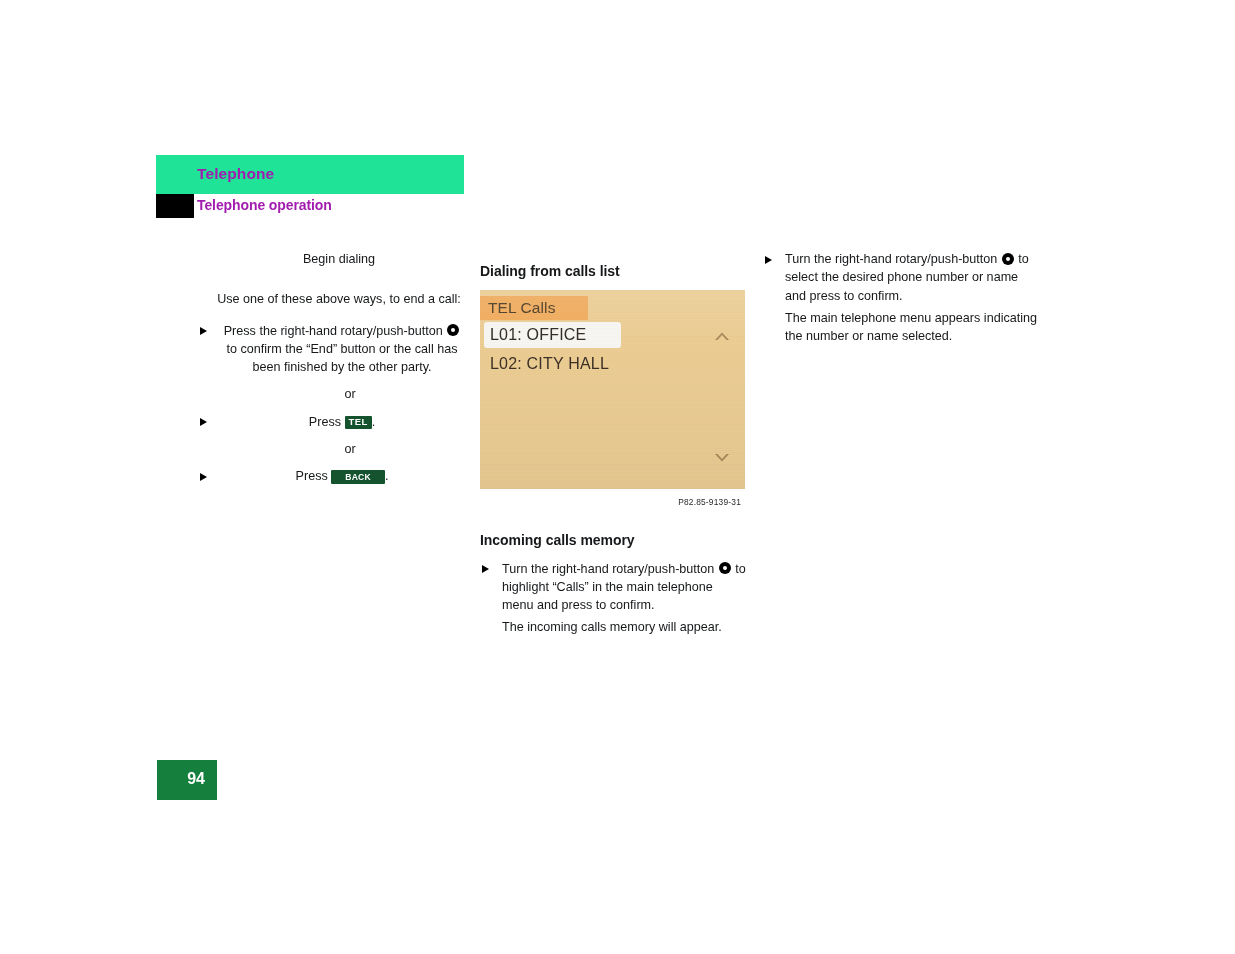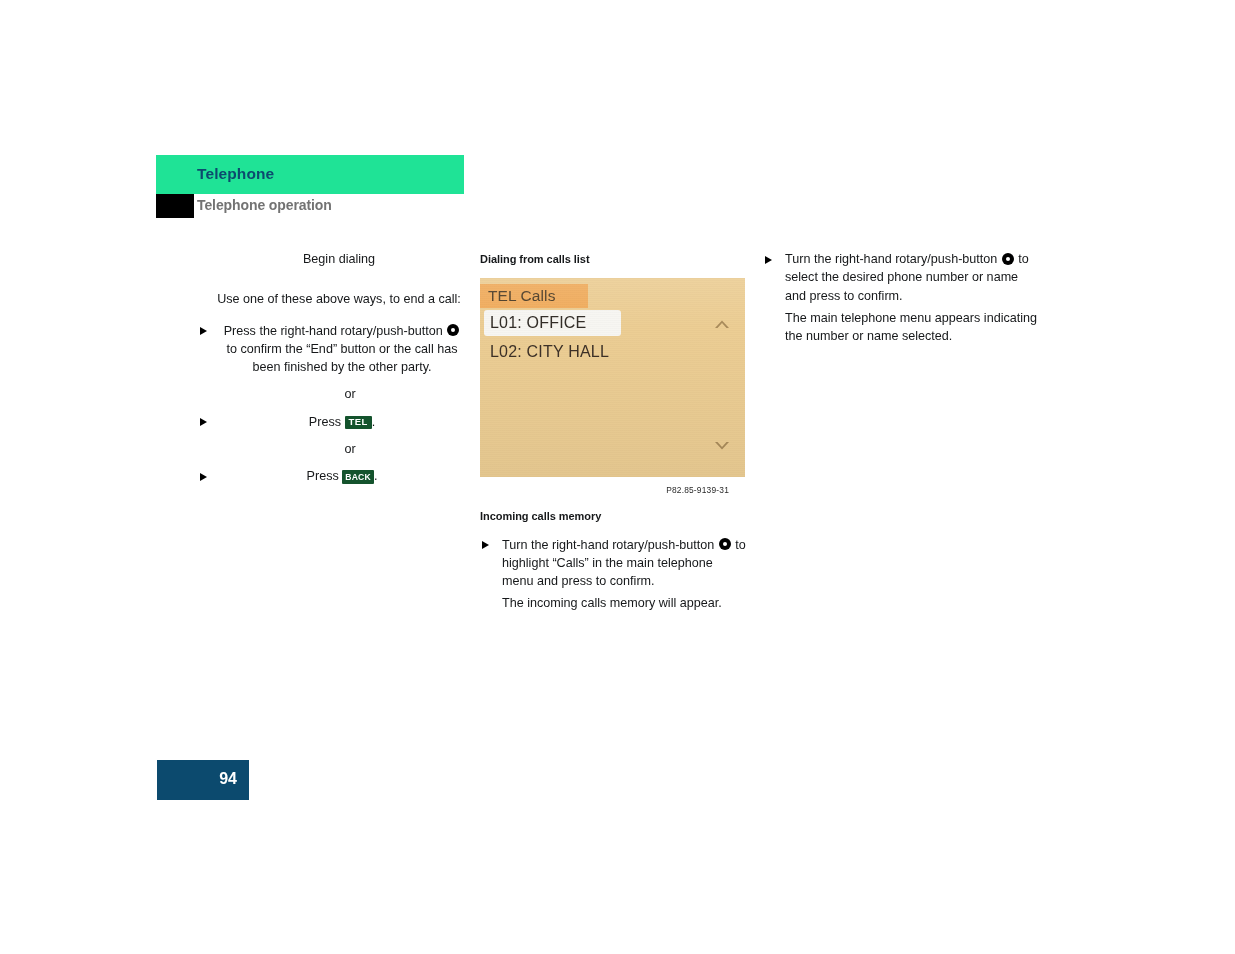--- a/index.html
+++ b/index.html
@@ -31,21 +31,21 @@
     width: 308px;
     height: 39px;
     background: #1fe396;
   }
   .header-band-title {
     position: absolute;
     left: 41px;
     top: 10px;
     font-size: 15.5px;
     font-weight: bold;
-    color: #0c4a6e;
+    color: #a21caf;
     letter-spacing: 0.1px;
   }
 
   .subheader-row {
     position: absolute;
     left: 156px;
     top: 194px;
     width: 308px;
     height: 25px;
   }
@@ -55,31 +55,31 @@
     width: 38px;
     height: 24px;
     background: #000000;
   }
   .subheader-title {
     position: absolute;
     left: 41px;
     top: 3px;
     font-size: 14px;
     font-weight: bold;
-    color: #737373;
+    color: #a21caf;
     letter-spacing: -0.1px;
   }
 
   .page-number-box {
     position: absolute;
     left: 157px;
     top: 760px;
-    width: 92px;
+    width: 60px;
     height: 40px;
-    background: #0c4a6e;
+    background: #15803d;
   }
   .page-number-text {
     position: absolute;
     right: 12px;
     top: 10px;
     font-size: 16px;
     font-weight: bold;
     color: #ffffff;
   }
 
@@ -94,22 +94,22 @@
   }
   .col-1 { left: 198px; text-align: center; }
   .col-2 { left: 480px; }
   .col-3 { left: 763px; }
 
   .lead {
     margin: 0 0 9px 0;
   }
   .sub-head {
     font-weight: bold;
-    font-size: 11px;
-    margin: 0 0 10px 0;
+    font-size: 14px;
+    margin: 12px 0 10px 0;
     letter-spacing: -0.05px;
   }
   .para {
     margin: 0 0 9px 0;
   }
   .para-indent {
     margin: 0 0 9px 22px;
   }
   .gap-md { height: 9px; }
   .gap-sm { height: 4px; }
@@ -161,21 +161,21 @@
     font-weight: bold;
     letter-spacing: 0.4px;
     padding: 1.5px 4px 1.5px 4px;
     line-height: 10px;
     vertical-align: 0.5px;
     border-radius: 1px;
   }
   .keycap.small {
     font-size: 8.6px;
     letter-spacing: 0.2px;
-    padding: 2px 3px;
+    padding: 2px 14px;
   }
 
   
   .figure {
     position: relative;
     width: 265px;
     margin-top: 0;
   }
   .lcd {
     position: relative;
@@ -242,21 +242,21 @@
     width: 18px;
     height: 10px;
     color: #ab8d5c;
   }
   .lcd-arrow-up { top: 41px; }
   .lcd-arrow-down { bottom: 26px; }
   .lcd-arrow svg { display: block; }
 
   .figure-credit {
     position: absolute;
-    right: 16px;
+    right: 4px;
     top: 203px;
     font-size: 8.4px;
     color: #2a2a2a;
     letter-spacing: 0.2px;
     font-family: "Liberation Sans", sans-serif;
   }
 </style>
 </head>
 <body>
 

